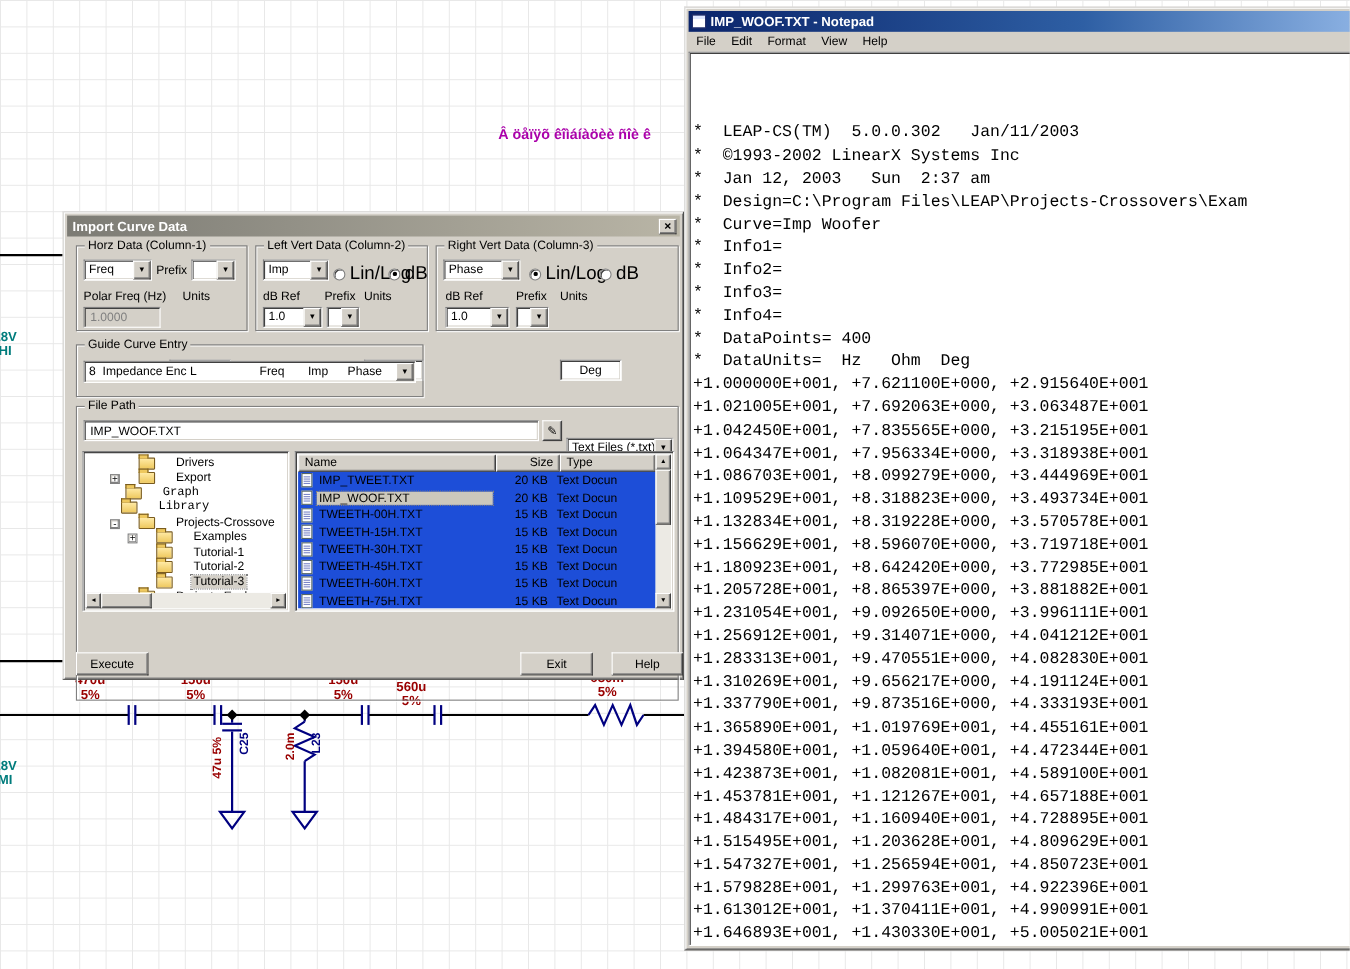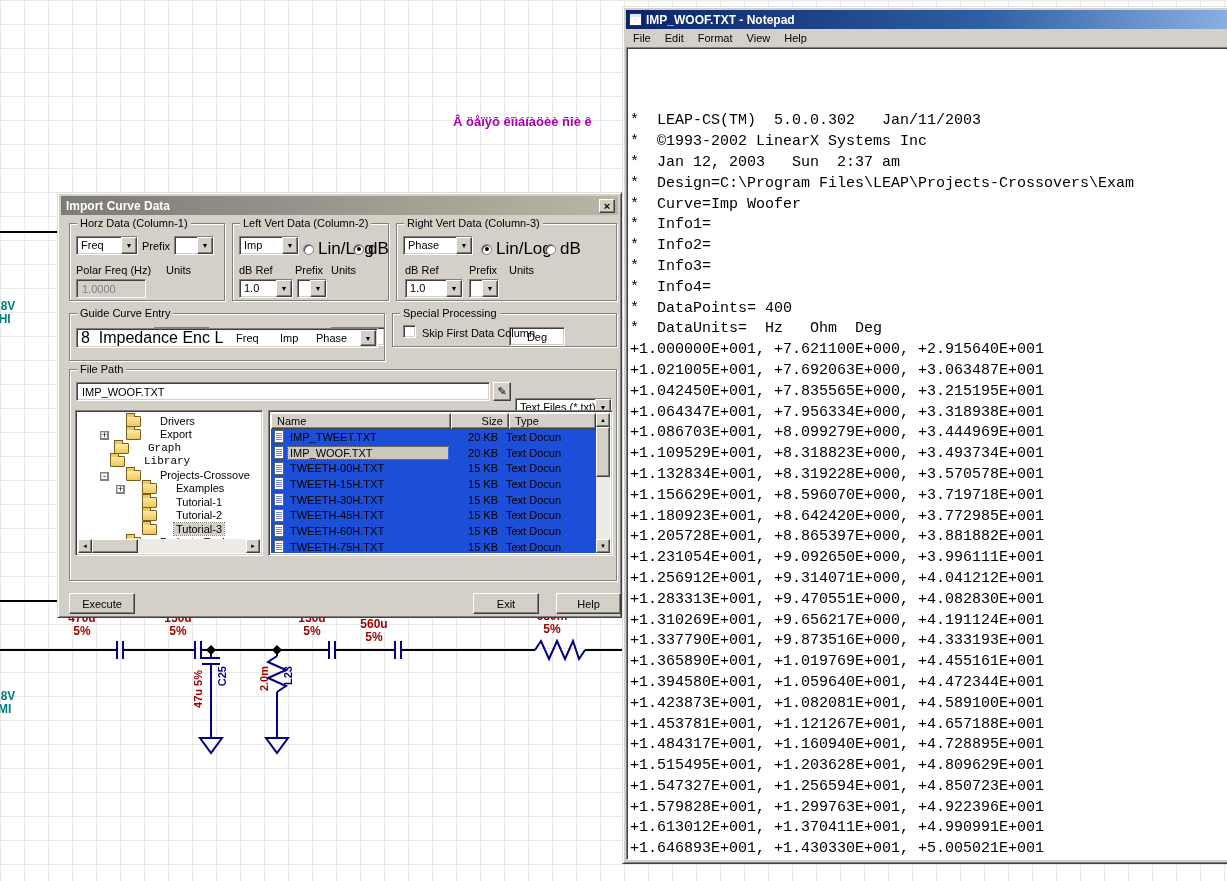--- a/index.html
+++ b/index.html
@@ -48,21 +48,21 @@
   .radio.checked::after { content:''; position:absolute; left:2.5px; top:2.5px; width:4px;
                           height:4px; border-radius:50%; background:#000; }
   .checkbox { position:absolute; width:13px; height:13px; }
   .btn { position:absolute; font-size:11px; display:flex; align-items:center; justify-content:center; }
 
   
   #dialog { left:57px; top:192px; width:565px; height:426px; z-index:10; }
   .dlg-body { position:absolute; left:3px; right:3px; top:22px; bottom:3px; }
 
   .guide-row { position:absolute; left:6px; top:14px; width:302px; height:20px; display:flex; align-items:center; }
-  .guide-row .gname { flex:1; font-size:16px; padding-left:4px; white-space:pre; }
+  .guide-row .gname { flex:1; font-size:11px; padding-left:4px; white-space:pre; }
   .guide-row .gcol  { font-size:11px; flex:none; }
   .guide-row .gc1 { width:44px; } .guide-row .gc2 { width:36px; } .guide-row .gc3 { width:44px; }
   .guide-row .ca { width:16px; height:16px; flex:none; display:flex; align-items:center;
                    justify-content:center; font-size:7px; margin-right:1px; }
 
   
   .panel { position:absolute; }
   .tree-inner { position:absolute; left:2px; right:2px; top:2px; bottom:16px; overflow:hidden; background:#fff; }
   .tree-row { height:13.5px; display:flex; align-items:flex-end; gap:17px; font-size:11px; white-space:nowrap; }
   .expander { width:9px; height:9px; flex:none; background:#fff; border:1px solid #808080;
@@ -287,27 +287,22 @@
       <span class="group-label">Guide Curve Entry</span>
       <div class="guide-row sunken">
         <span class="gname">8  Impedance Enc L</span>
         <span class="gcol gc1">Freq</span>
         <span class="gcol gc2">Imp</span>
         <span class="gcol gc3">Phase</span>
         <span class="ca raised">▼</span>
       </div>
     </div>
 
-    <div class="group" style="left:331px; top:98px; width:225px; height:34px;">
-      <span class="group-label">Special Processing</span>
-      <span class="checkbox sunken" style="left:10px; top:11px;"></span>
-      <span class="lbl" style="left:29px; top:13px;">Skip First Data Column</span>
-    </div>
-
-    <div class="group" style="left:8px; top:154px; width:548px; height:212px;">
+
+    <div class="group" style="left:8px; top:154px; width:548px; height:268px;">
       <span class="group-label">File Path</span>
       <div class="editbox sunken" style="left:6px; top:12px; width:414px;">IMP_WOOF.TXT</div>
       <div class="btn raised" style="left:423px; top:12px; width:18px; height:19px;">
         <span>✎</span>
       </div>
       <div class="combo sunken" style="left:445px; top:28px; width:97px;">
         <span class="cv">Text Files (*.txt)</span>
         <span class="ca raised">▼</span>
       </div>
 

